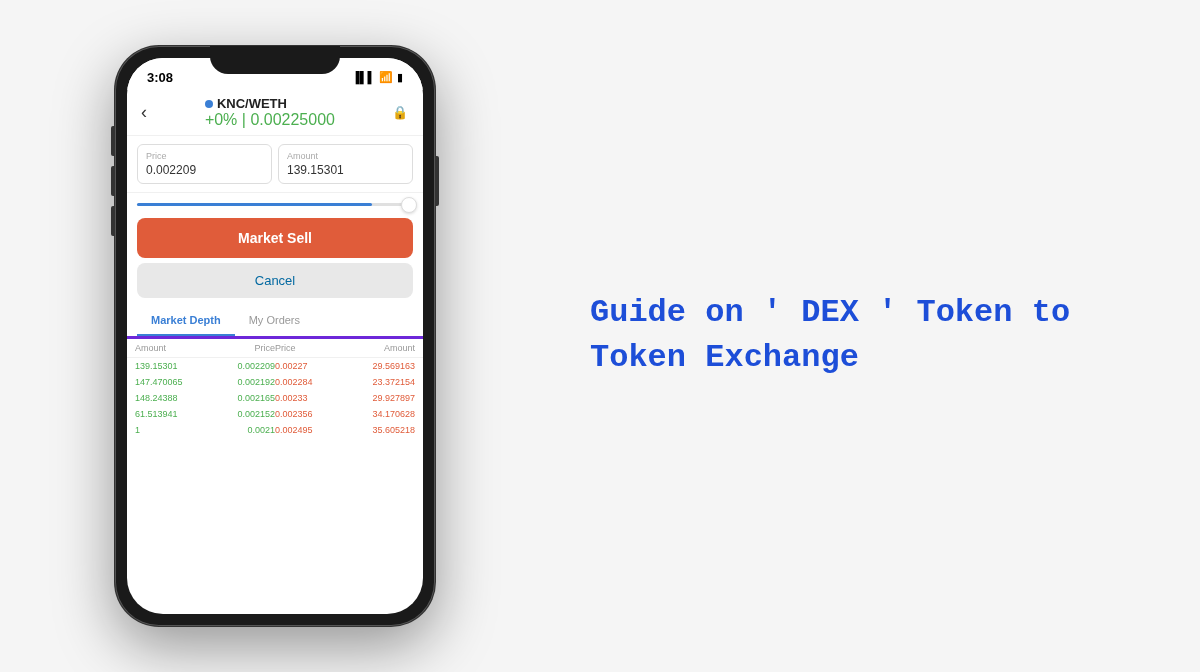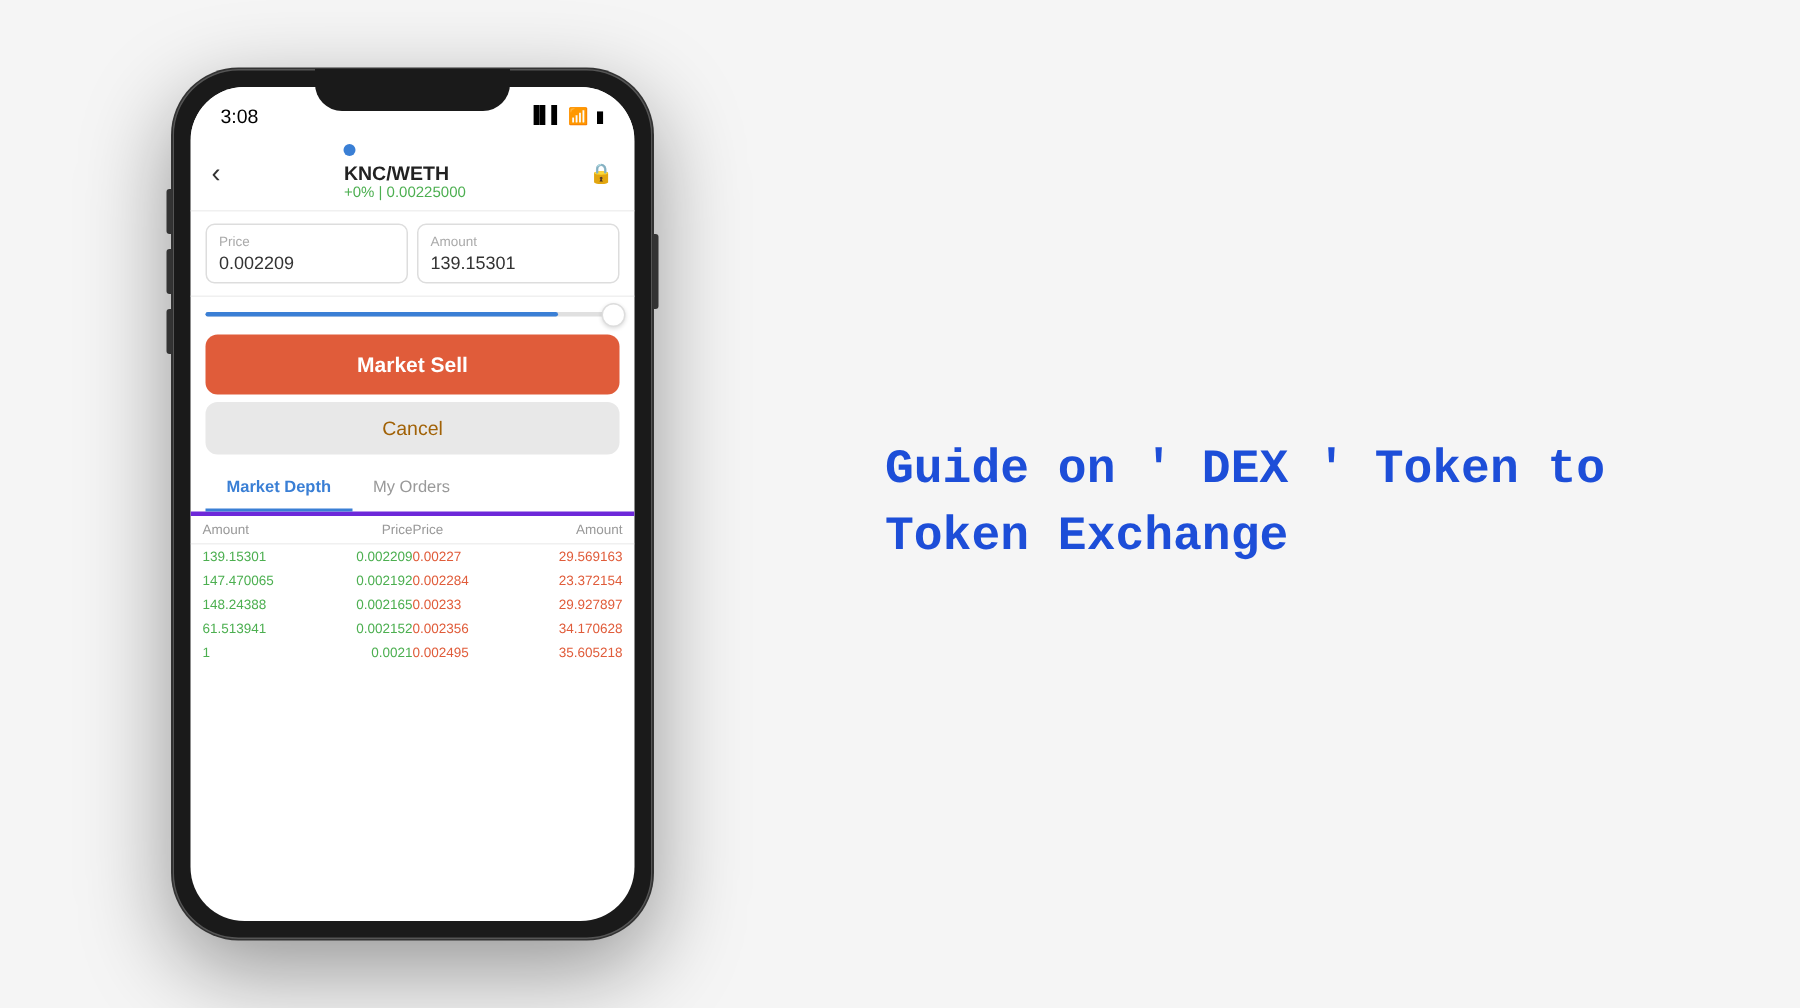--- a/index.html
+++ b/index.html
@@ -88,21 +88,21 @@
     .status-bar {
       display: flex;
       justify-content: space-between;
       align-items: center;
       padding: 10px 20px 4px 20px;
       height: 32px;
       background: #fff;
     }
     .status-time {
       font-size: 13px;
-      font-weight: 400;
+      font-weight: 700;
       color: #000;
     }
     .status-icons {
       display: flex;
       align-items: center;
       gap: 4px;
       font-size: 11px;
       color: #000;
     }
 
@@ -120,33 +120,32 @@
       font-weight: 300;
     }
     .header-center {
       text-align: center;
     }
     .header-pair {
       font-size: 13px;
       font-weight: 600;
       color: #222;
       display: flex;
-      align-items: flex-start;
+      align-items: center;
       gap: 4px;
-      flex-direction: column;
     }
     .pair-dot {
       width: 8px;
       height: 8px;
       background: #3a7fd5;
       border-radius: 50%;
       display: inline-block;
     }
     .header-sub {
-      font-size: 10px;
+      font-size: 16px;
       color: #4caf50;
     }
     .header-lock {
       color: #888;
       font-size: 13px;
     }
 
     
     .input-area {
       display: flex;
@@ -221,21 +220,21 @@
       border: none;
       border-radius: 8px;
       padding: 12px;
       font-size: 14px;
       font-weight: 600;
       text-align: center;
       cursor: pointer;
     }
     .btn-cancel {
       background: #e8e8e8;
-      color: #a16207;
+      color: #0369a1;
       border: none;
       border-radius: 8px;
       padding: 10px;
       font-size: 13px;
       text-align: center;
       cursor: pointer;
     }
 
     
     .tabs {

